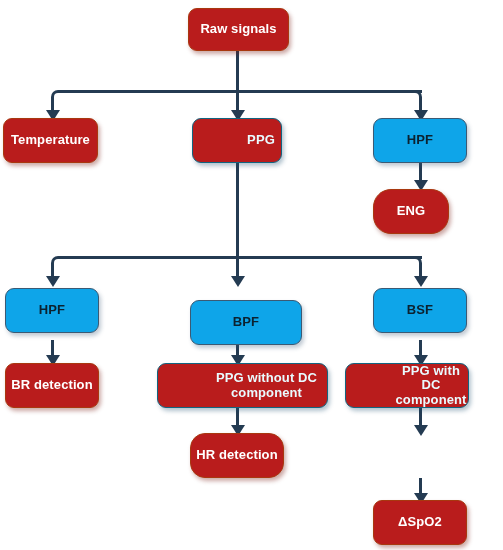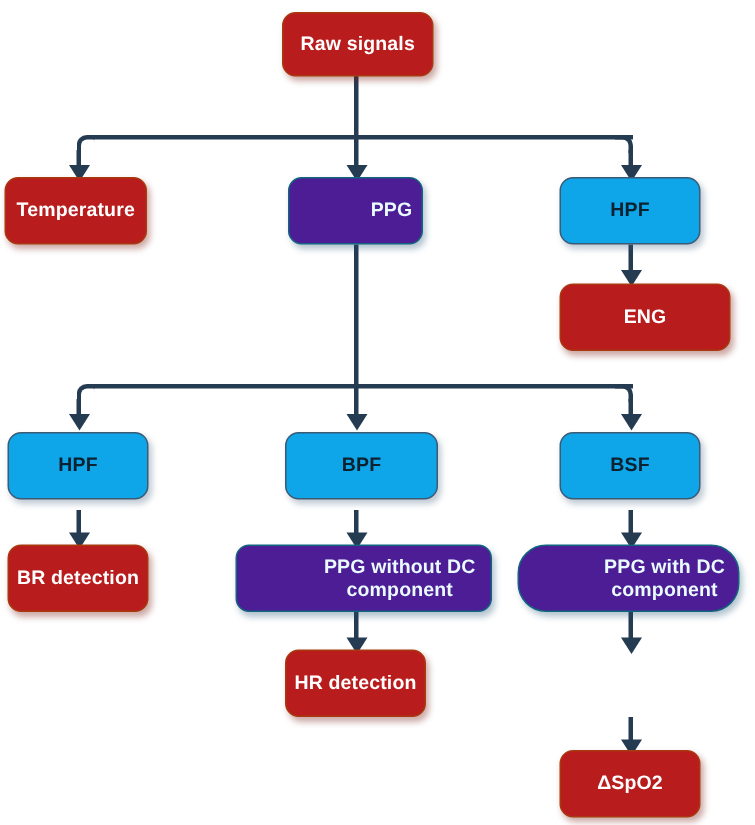--- a/index.html
+++ b/index.html
@@ -31,21 +31,21 @@
   
   .node.red {
     background: #b91c1c;
     color: #ffffff;
     border: 1.5px solid #a8380f;
     box-shadow: 2px 3px 4px rgba(120,30,20,0.38);
     font-size: 13px;
   }
   
   .node.teal {
-    background: #4c1d95;
+    background: #b91c1c;
     color: #e9fbff;
     border: 1.5px solid #12647f;
     box-shadow: 2px 3px 4px rgba(30,80,110,0.34);
     font-size: 13px;
     padding-left: 48px;
   }
   
   .node.cyan {
     background: #0ea5e9;
     color: #0c2230;
@@ -140,32 +140,32 @@
   <div class="arrow" style="left:413.5px; top:493px;"></div>
 
   <div class="node red" style="left:188px; top:8px; width:101px; height:43px;">Raw signals</div>
 
   <div class="node red" style="left:3px; top:118px; width:95px; height:45px;">Temperature</div>
 
   <div class="node teal" style="left:192px; top:118px; width:90px; height:45px;">PPG</div>
 
   <div class="node cyan" style="left:373px; top:118px; width:94px; height:45px;">HPF</div>
 
-  <div class="node red" style="left:373px; top:189px; width:114px; height:45px;">ENG</div>
+  <div class="node red" style="left:373px; top:189px; width:76px; height:45px;border-radius:18px;">ENG</div>
 
   <div class="node cyan" style="left:5px; top:288px; width:94px; height:45px;">HPF</div>
 
-  <div class="node cyan" style="left:190px; top:288px; width:102px; height:45px;">BPF</div>
+  <div class="node cyan" style="left:190px; top:300px; width:112px; height:45px;">BPF</div>
 
   <div class="node cyan" style="left:373px; top:288px; width:94px; height:45px;">BSF</div>
 
   <div class="node red" style="left:5px; top:363px; width:94px; height:45px;">BR detection</div>
 
   <div class="node teal" style="left:157px; top:363px; width:171px; height:45px;">PPG without DC component</div>
 
-  <div class="node teal" style="left:345px; top:363px; width:148px; height:45px;border-radius:19px;">PPG with DC component</div>
+  <div class="node teal" style="left:345px; top:363px; width:124px; height:45px;">PPG with DC component</div>
 
-  <div class="node red" style="left:190px; top:433px; width:94px; height:45px;">HR detection</div>
+  <div class="node red" style="left:190px; top:433px; width:94px; height:45px;border-radius:15px;">HR detection</div>
 
 
   <div class="node red" style="left:373px; top:500px; width:94px; height:45px;">ΔSpO2</div>
 
 </div>
 
 </body></html>

